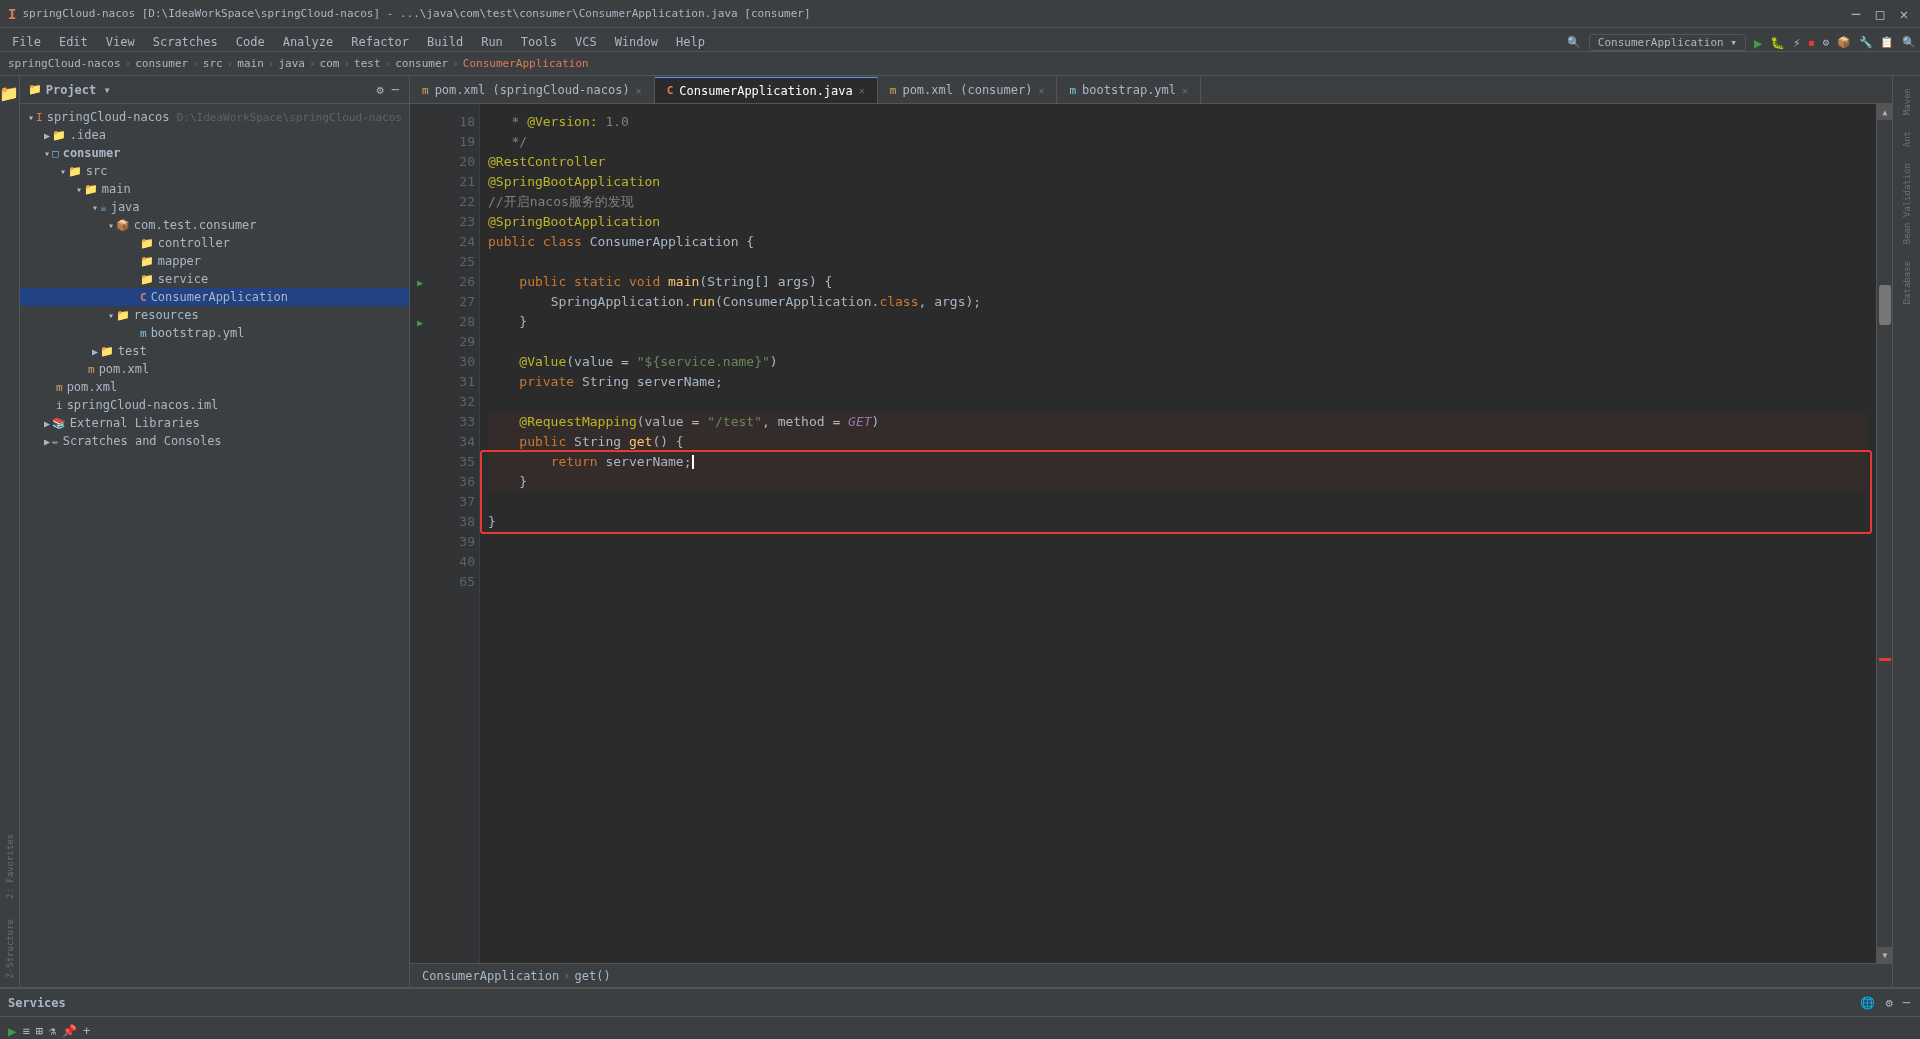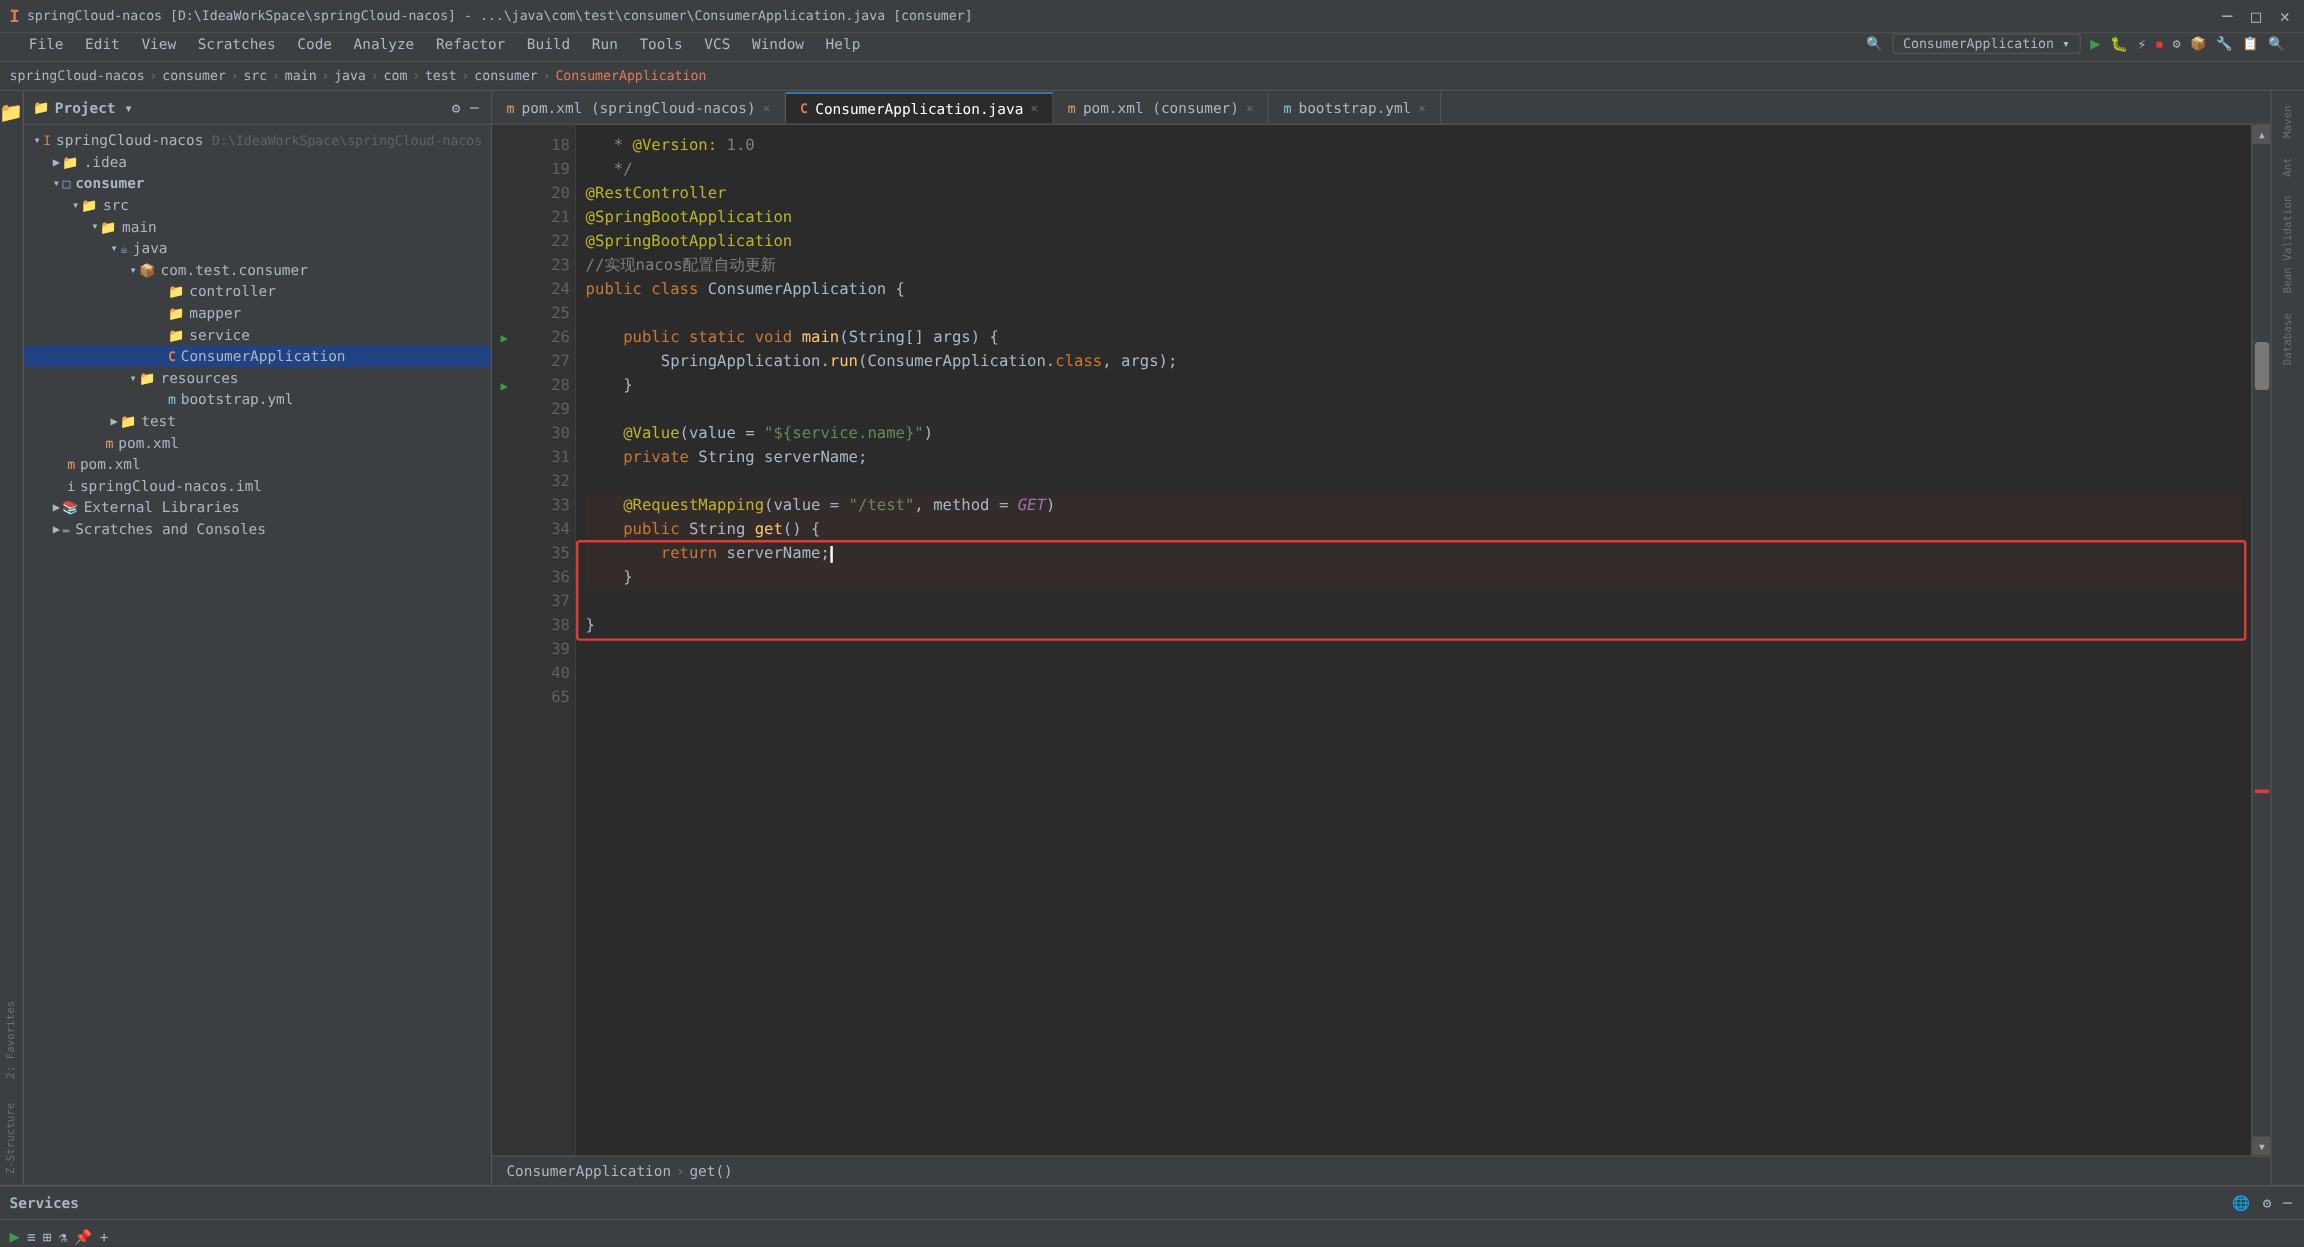--- a/index.html
+++ b/index.html
@@ -4,21 +4,21 @@
   <style>
     * { margin: 0; padding: 0; box-sizing: border-box; }
     body { font-family: 'Consolas', 'Monaco', monospace; font-size: 12px; background: #2b2b2b; color: #a9b7c6; overflow: hidden; width: 1920px; height: 1039px; }
 
     
     #titlebar { height: 28px; background: #3c3f41; display: flex; align-items: center; padding: 0 8px; font-size: 12px; color: #a9b7c6; border-bottom: 1px solid #555; }
     #titlebar .title-controls { display: flex; gap: 8px; margin-left: auto; }
     .title-btn { width: 16px; height: 16px; display: flex; align-items: center; justify-content: center; cursor: pointer; color: #a9b7c6; font-size: 14px; }
 
     
-    #menubar { height: 24px; background: #3c3f41; display: flex; align-items: flex-start; padding: 0 16px; font-size: 12px; color: #a9b7c6; border-bottom: 1px solid #555; gap: 2px; }
+    #menubar { height: 24px; background: #3c3f41; display: flex; align-items: flex-end; padding: 0 4px; font-size: 12px; color: #a9b7c6; border-bottom: 1px solid #555; gap: 2px; }
     .menu-item { padding: 2px 8px; cursor: pointer; border-radius: 3px; }
 
     
     #breadcrumb { height: 24px; background: #3c3f41; display: flex; align-items: center; padding: 0 8px; font-size: 11px; color: #a9b7c6; border-bottom: 1px solid #555; gap: 4px; }
     .breadcrumb-sep { color: #6e6e6e; }
     .breadcrumb-item { cursor: pointer; color: #a9b7c6; }
 
     
     #main { display: flex; height: calc(1039px - 28px - 24px - 24px - 24px - 28px); }
 
@@ -387,24 +387,24 @@
         <div style="height:20px; white-space:pre; display:flex; align-items:center;">
           <span class="cmt">   */</span>
         </div>
         <div style="height:20px; white-space:pre; display:flex; align-items:center;">
           <span class="ann">@RestController</span>
         </div>
         <div style="height:20px; white-space:pre; display:flex; align-items:center;">
           <span class="ann">@SpringBootApplication</span>
         </div>
         <div style="height:20px; white-space:pre; display:flex; align-items:center;">
+          <span class="cmt">//开启nacos服务的发现</span>
+        </div>
+        <div style="height:20px; white-space:pre; display:flex; align-items:center;">
           <span class="ann">@SpringBootApplication</span>
-        </div>
-        <div style="height:20px; white-space:pre; display:flex; align-items:center;">
-          <span class="cmt">//实现nacos配置自动更新</span>
         </div>
         <div style="height:20px; white-space:pre; display:flex; align-items:center;">
           <span class="kw">public </span><span class="kw">class </span><span class="cls">ConsumerApplication </span><span>{</span>
         </div>
         <div style="height:20px;"></div>
         <div style="height:20px; white-space:pre; display:flex; align-items:center;">
           <span>    </span><span class="kw">public </span><span class="kw">static </span><span class="kw">void </span><span class="mth">main</span><span>(</span><span class="cls">String</span><span>[] </span><span class="var">args</span><span>) {</span>
         </div>
         <div style="height:20px; white-space:pre; display:flex; align-items:center;">
           <span>        </span><span class="cls">SpringApplication</span><span>.</span><span class="mth">run</span><span>(</span><span class="cls">ConsumerApplication</span><span>.</span><span class="kw">class</span><span>, </span><span class="var">args</span><span>);</span>

